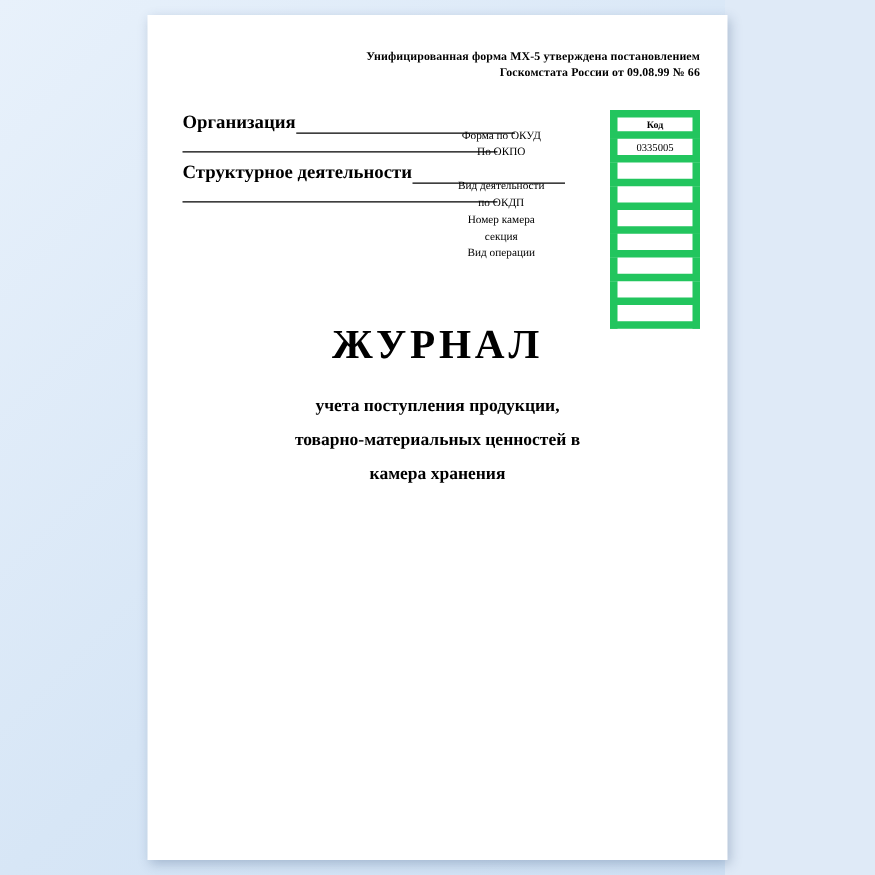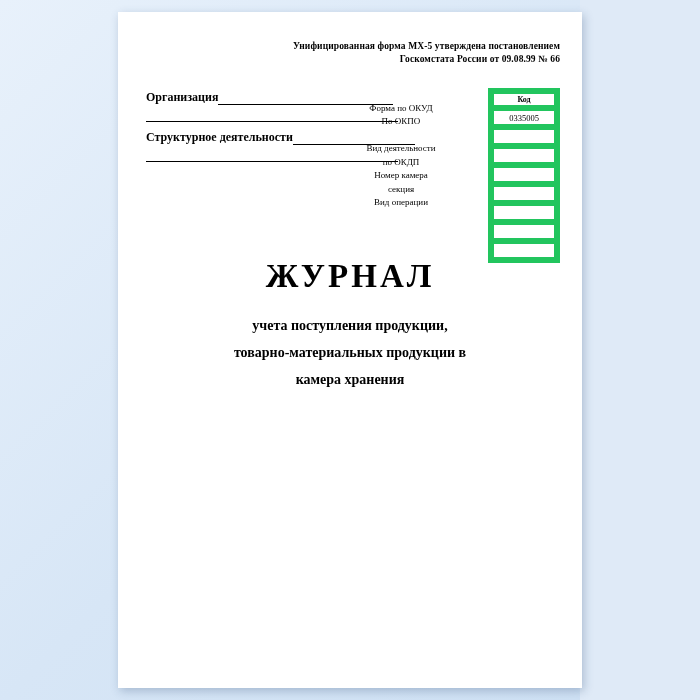--- a/index.html
+++ b/index.html
@@ -60,21 +60,21 @@
     color: #000;
   }
   .org-row {
     position: relative;
     height: 20px;
     white-space: nowrap;
   }
   .org-label {
     font-weight: bold;
     font-style: normal;
-    font-size: 12px;
+    font-size: 15px;
   }
   .rule {
     display: inline-block;
     border-bottom: 1px solid #000;
     height: 11px;
     vertical-align: bottom;
   }
   .r1 { width: 175px; }
   .r2 { width: 122px; }
   .r3 { width: 252px; }
@@ -216,19 +216,19 @@
                 <td></td>
               </tr>
         </tbody>
           </table>
       </div>
 
       <div class="title">ЖУРНАЛ</div>
 
       <div class="subtitle">
         <div>учета поступления продукции,</div>
-        <div>товарно-материальных продукции в</div>
+        <div>товарно-материальных ценностей в</div>
         <div>камера хранения</div>
       </div>
 
     </div>
   </div>
 </div>
 
 </body></html>

